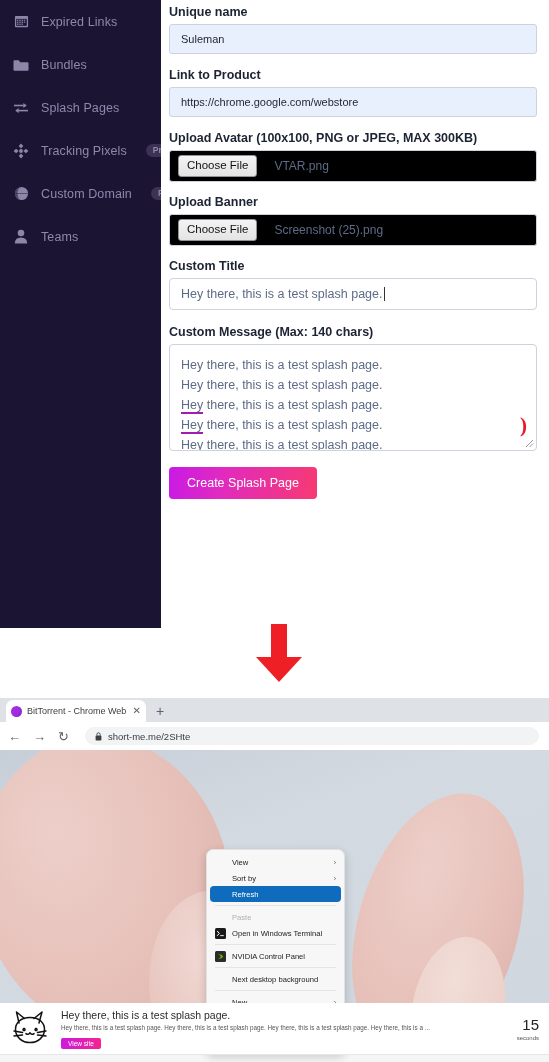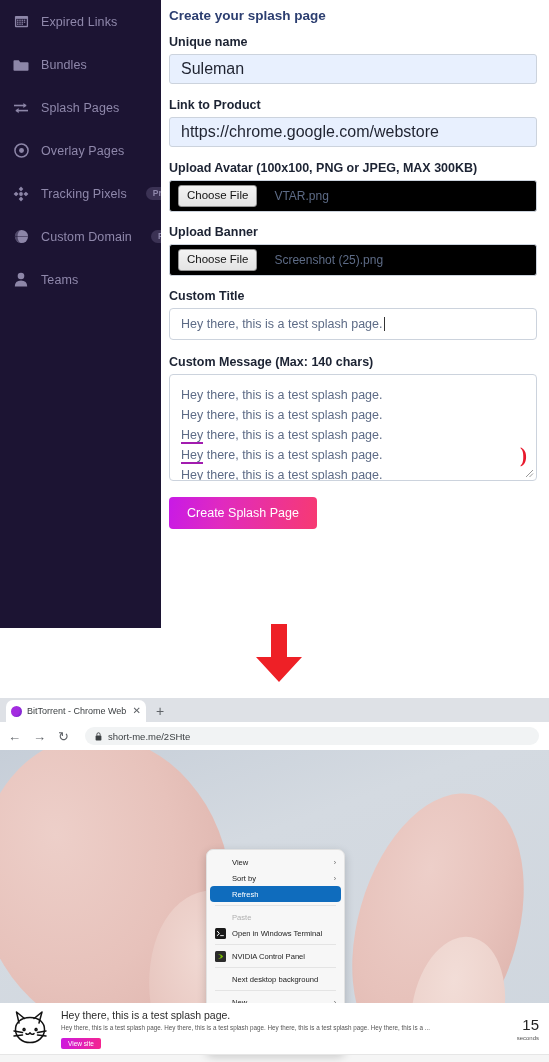--- a/index.html
+++ b/index.html
@@ -50,21 +50,21 @@
   .form-title {
     font-size: 13.5px; font-weight: bold; color: #2c3e70;
     margin: 3px 0 12px 0;
   }
   .field-label {
     font-size: 12.5px; font-weight: bold; color: #1c2333;
     margin-bottom: 5px;
   }
   .txt-input {
     width: 368px; height: 30px; border: 1px solid #ccd3dd; border-radius: 3px;
-    background: #e8f0fe; color: #1f2330; font-size: 16px;
+    background: #e8f0fe; color: #1f2330; font-size: 11px;
     padding: 0 11px; font-family: "Liberation Sans", sans-serif;
     display: flex; align-items: center; margin-bottom: 14px;
   }
   .file-input {
     width: 368px; height: 32px; border: 1px solid #ccd3dd; border-radius: 3px;
     background: #000000; display: flex; align-items: center;
     padding-left: 8px; gap: 17px; margin-bottom: 13px;
   }
   .file-btn {
     border: 1px solid #949494; background: linear-gradient(#f3f3f3,#e4e4e4);
@@ -274,29 +274,20 @@
           <svg width="16" height="14" viewBox="0 0 16 14" fill="none" stroke="currentColor" stroke-width="1.6">
             <path d="M1 4.5 H13.2"></path>
               <path d="M10.4 1.9 L13.4 4.5 L10.4 7.1" fill="currentColor" stroke="none"></path>
             <path d="M15 9.6 H2.8"></path>
               <path d="M5.6 7.0 L2.6 9.6 L5.6 12.2" fill="currentColor" stroke="none"></path>
           </svg>
         </span>
         <span class="nav-label">Splash Pages</span>
       </div>
 
-      <div class="nav-item">
-        <span class="nav-icon">
-          <svg width="15" height="15" viewBox="0 0 16 16">
-            <circle cx="8" cy="8" r="7" fill="none" stroke="currentColor" stroke-width="1.6"></circle>
-            <circle cx="8" cy="8" r="2.6" fill="currentColor"></circle>
-          </svg>
-        </span>
-        <span class="nav-label">Overlay Pages</span>
-      </div>
 
       <div class="nav-item">
         <span class="nav-icon">
           <svg width="16" height="16" viewBox="0 0 16 16" fill="currentColor">
             <path d="M8 0.6 L10.3 3.1 L8 5.6 L5.7 3.1 Z"></path>
             <path d="M8 10.4 L10.3 12.9 L8 15.4 L5.7 12.9 Z"></path>
             <path d="M0.6 8 L3.1 5.7 L5.6 8 L3.1 10.3 Z"></path>
             <path d="M10.4 8 L12.9 5.7 L15.4 8 L12.9 10.3 Z"></path>
             <circle cx="8" cy="8" r="1.9"></circle>
           </svg>
@@ -322,21 +313,20 @@
           <svg width="14" height="15" viewBox="0 0 14 15" fill="currentColor">
             <circle cx="7" cy="4" r="3.3"></circle>
             <path d="M0.8 14.4 Q0.8 8.4 7 8.4 Q13.2 8.4 13.2 14.4 Z"></path>
           </svg>
         </span>
         <span class="nav-label">Teams</span>
       </div>
     </nav>
 
     <section id="form-panel">
-      <h1 class="form-title">Create your splash page</h1>
 
       <div class="field-label">Unique name</div>
       <div class="txt-input">Suleman</div>
 
       <div class="field-label">Link to Product</div>
       <div class="txt-input">https://chrome.google.com/webstore</div>
 
       <div class="field-label">Upload Avatar (100x100, PNG or JPEG, MAX 300KB)</div>
       <div class="file-input">
         <button class="file-btn">Choose File</button>

